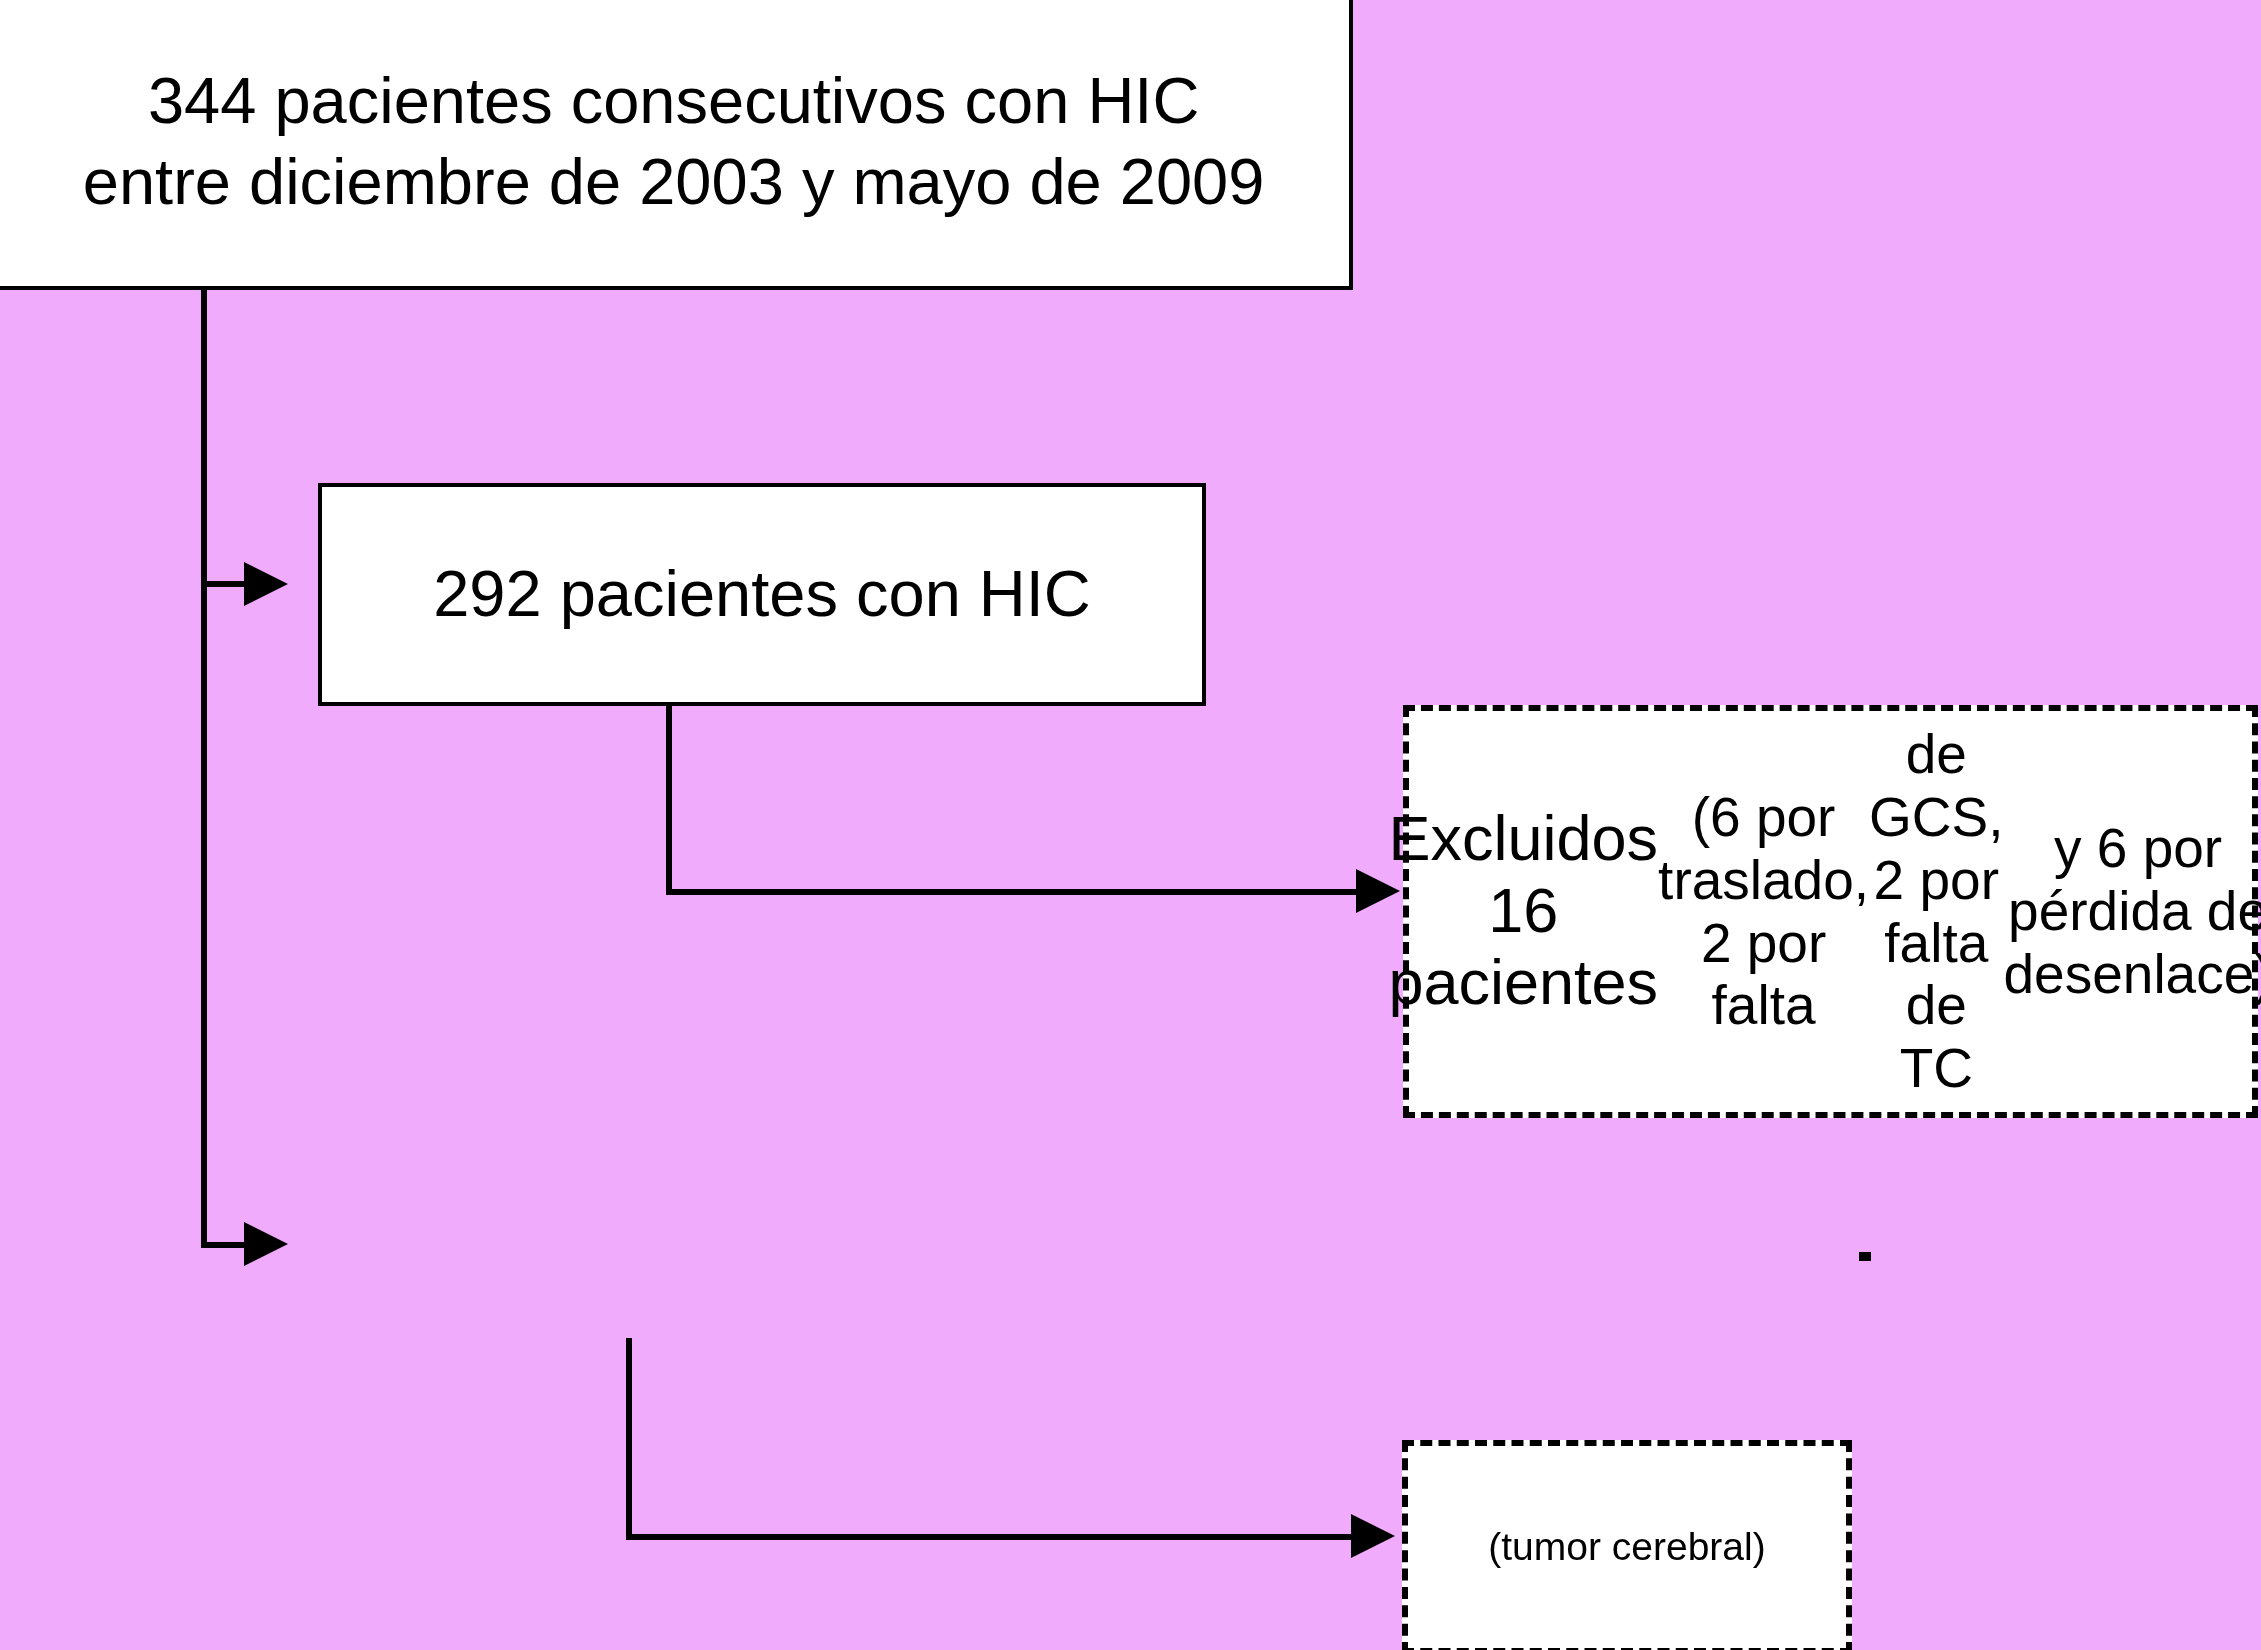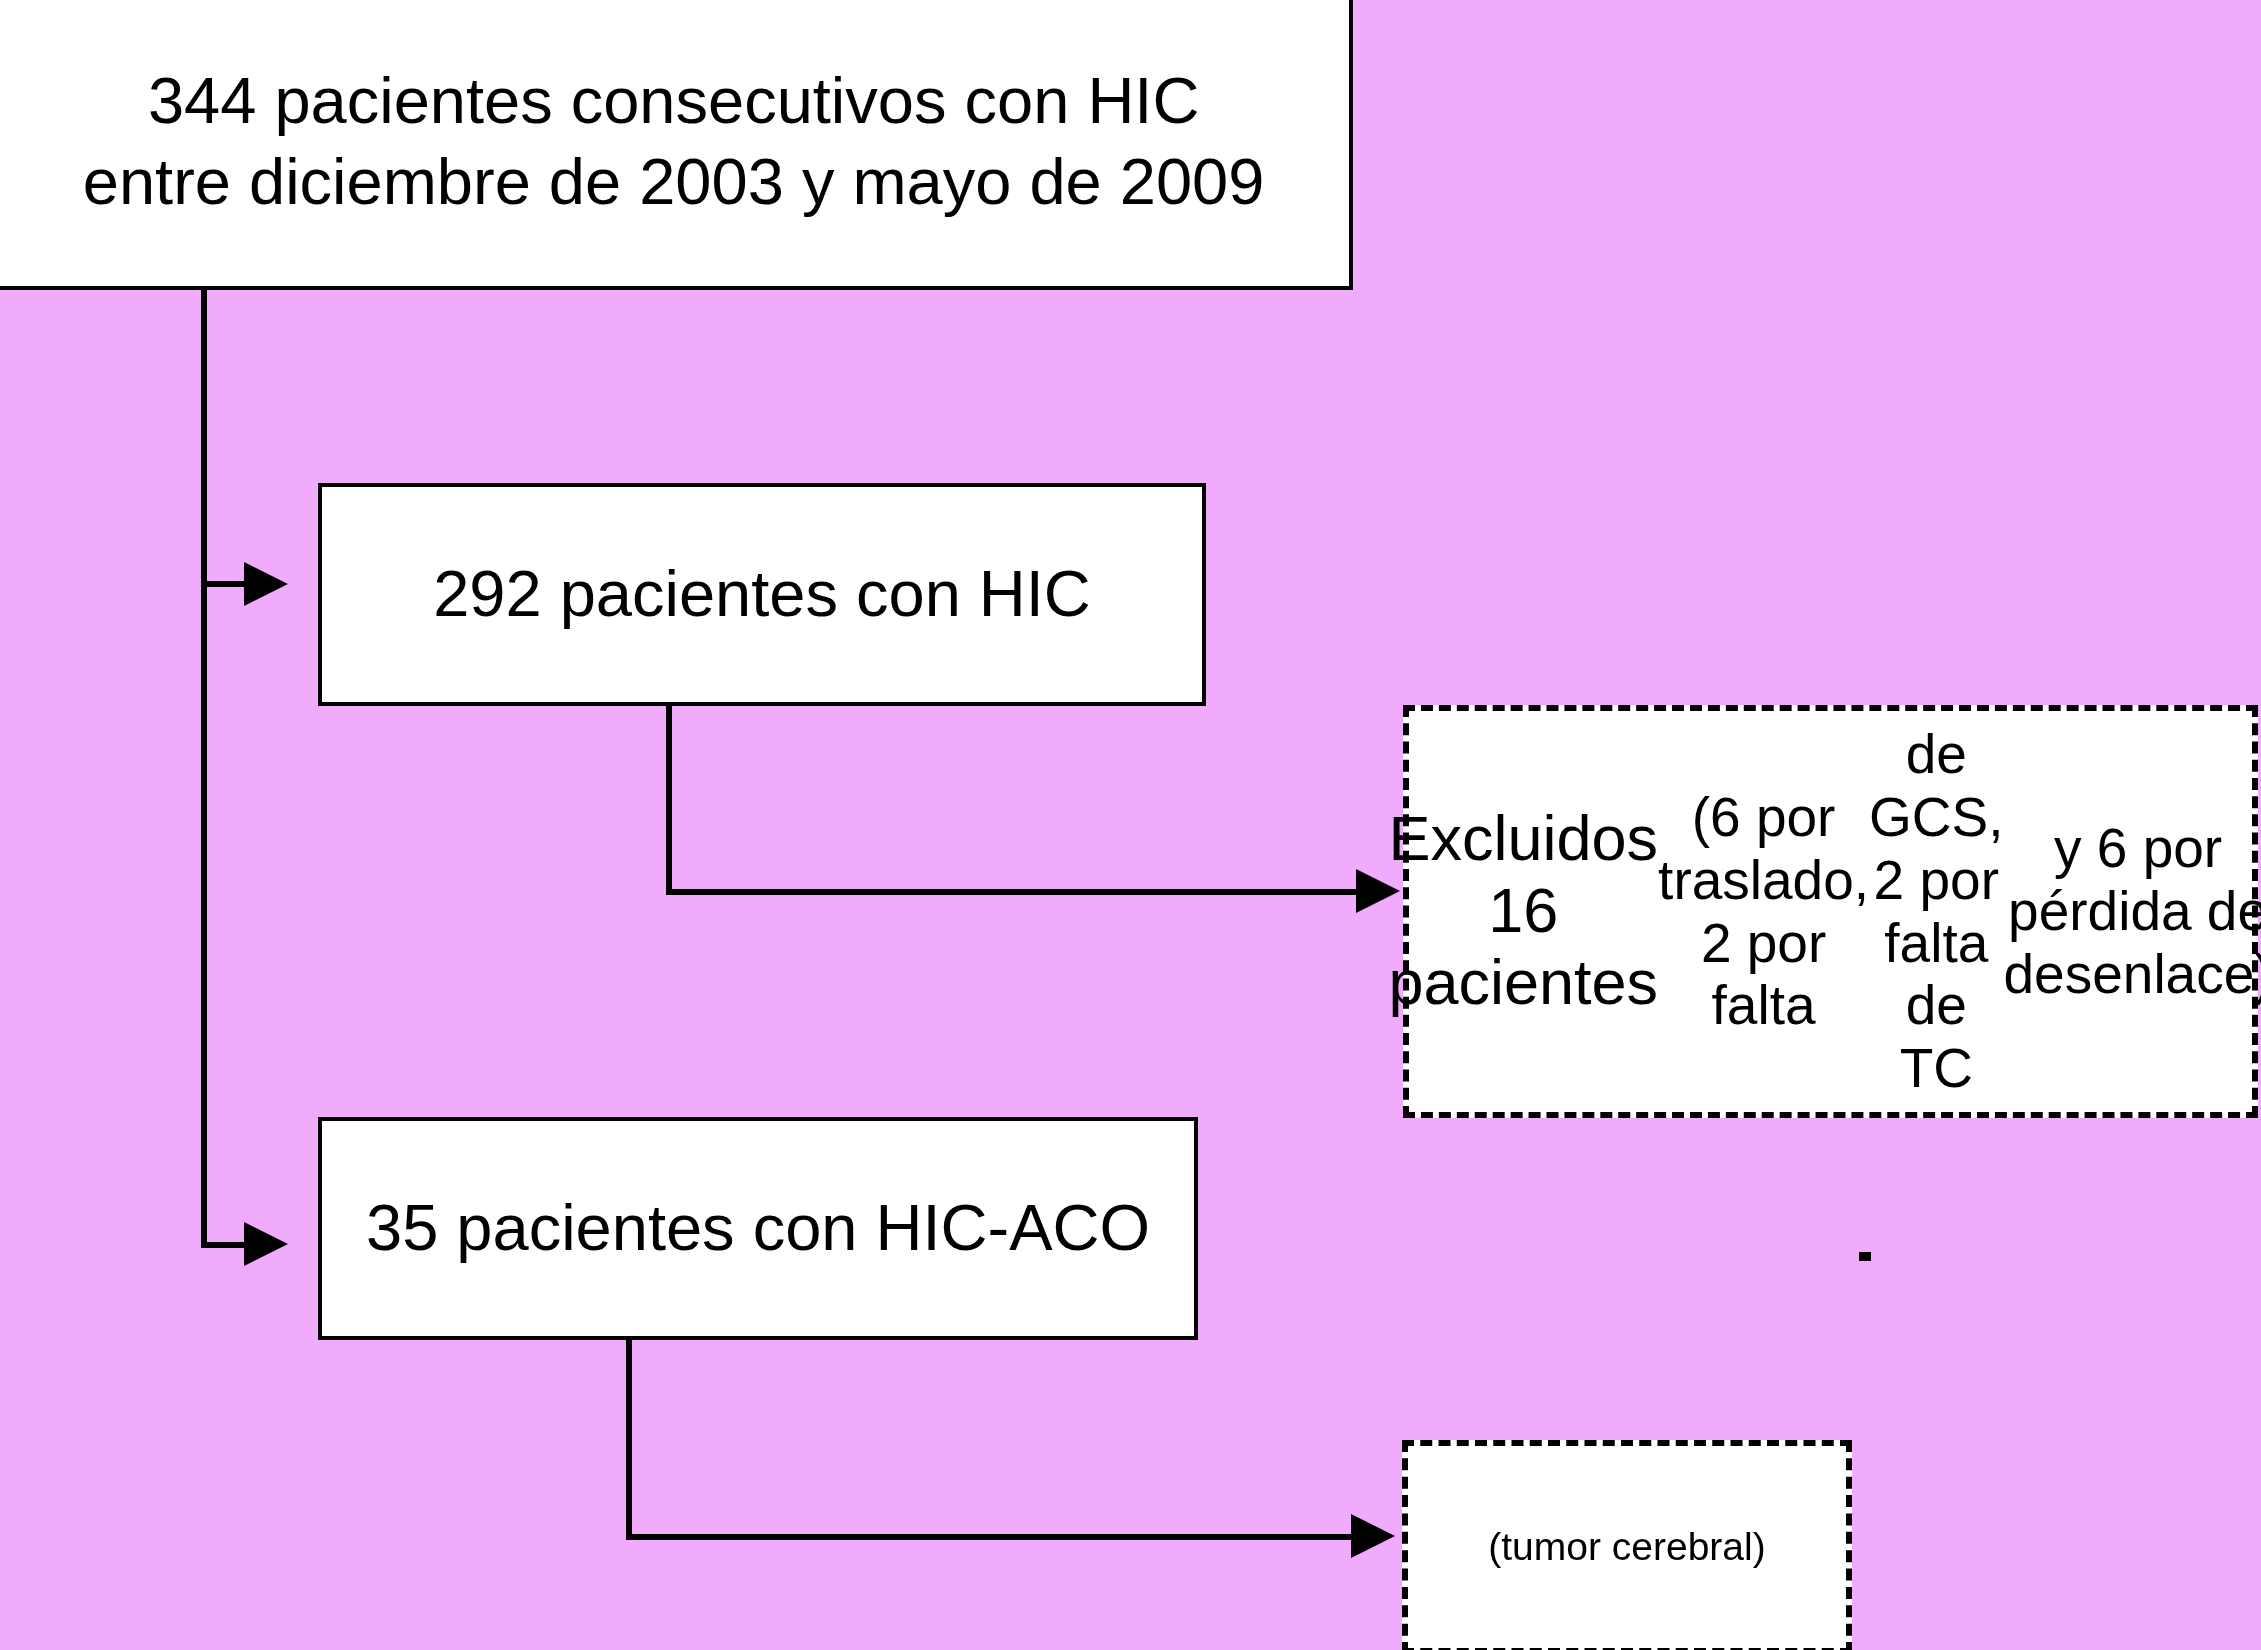--- a/index.html
+++ b/index.html
@@ -167,23 +167,20 @@
   <div class="excluded-box" id="box-excluded-16">
     <div class="line-1">Excluidos 16 pacientes</div>
     <div class="line-rest">(6 por traslado, 2 por falta</div>
     <div class="line-rest">de GCS, 2 por falta de TC</div>
     <div class="line-rest">y 6 por pérdida de desenlace)</div>
   </div>
 
   <div class="hline" id="branch-2-stem"></div>
   <div class="arrow-head" id="branch-2-arrow"></div>
 
-  <div class="node-box" id="box-hic-aco">
-    <div class="line">35 pacientes con HIC-ACO</div>
-  </div>
 
   <div class="vline" id="exc1-vline"></div>
   <div class="hline" id="exc1-hline"></div>
   <div class="arrow-head" id="exc1-arrow"></div>
 
   <div class="excluded-box" id="box-excluded-1">
     <div class="line-rest">(tumor cerebral)</div>
   </div>
 
   <div id="stray-dot"></div>

